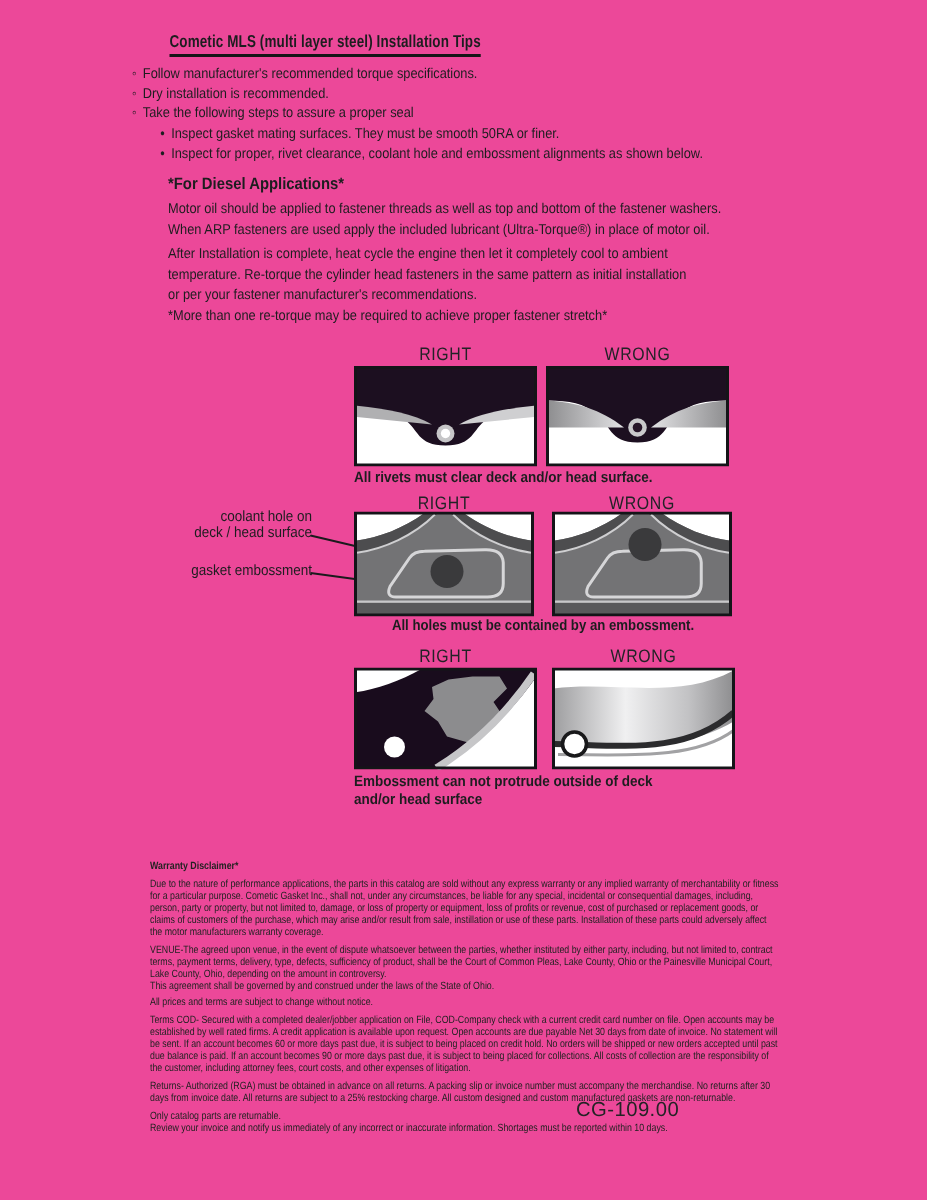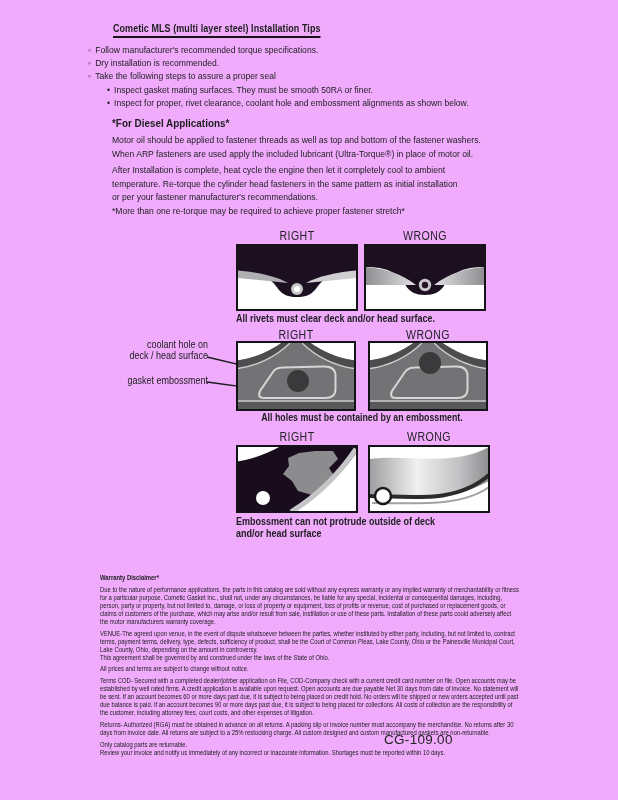--- a/index.html
+++ b/index.html
@@ -1,16 +1,16 @@
 <!DOCTYPE html>
 <html><head>
 <meta charset="utf-8">
 <style>
   html,body{margin:0;padding:0;background:#e8e8e8;}
-  .page{position:relative;width:618px;height:800px;background:#f0abfc;margin:0 auto;
+  .page{position:relative;width:618px;height:800px;background:#ec4899;margin:0 auto;
         font-family:"Liberation Sans","DejaVu Sans",sans-serif;color:#1d1d1f;overflow:hidden;}
   .abs{position:absolute;}
   .pre{white-space:pre-line;}
   .cond{transform:scaleX(.9);transform-origin:left top;}
   .condc{transform:scaleX(.88);transform-origin:center top;}
   .condr{transform:scaleX(.9);transform-origin:right top;}
 
   .title{left:113px;top:22px;font-size:11.5px;font-weight:bold;letter-spacing:.1px;
          border-bottom:2px solid #151517;padding-bottom:2px;transform:scaleX(.78);transform-origin:left top;white-space:nowrap;}
 

